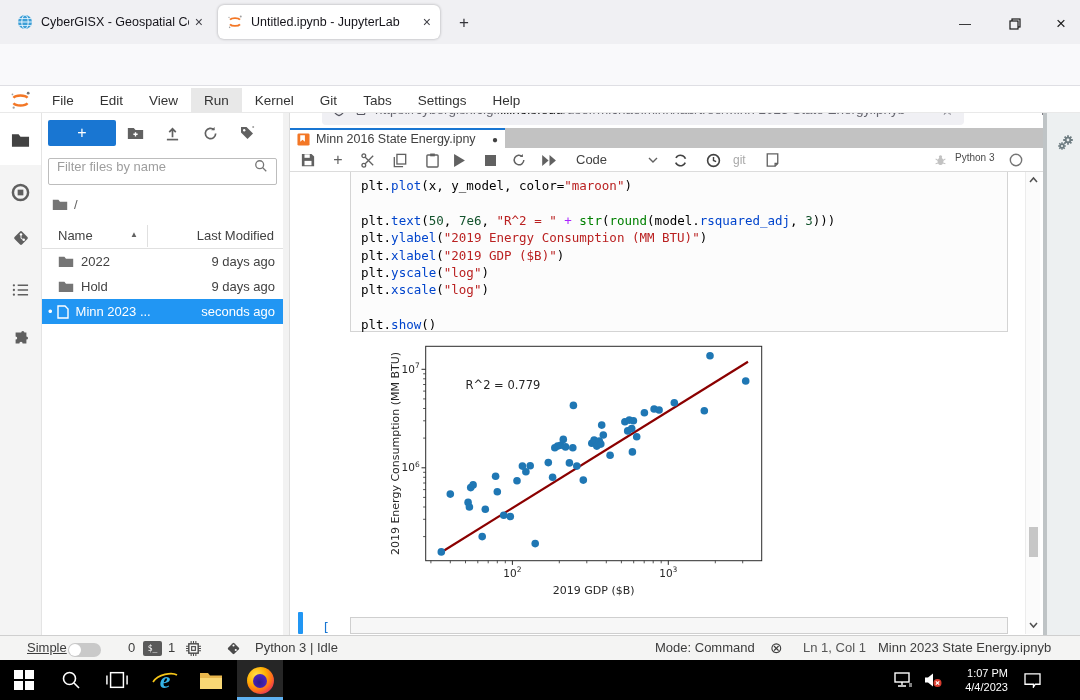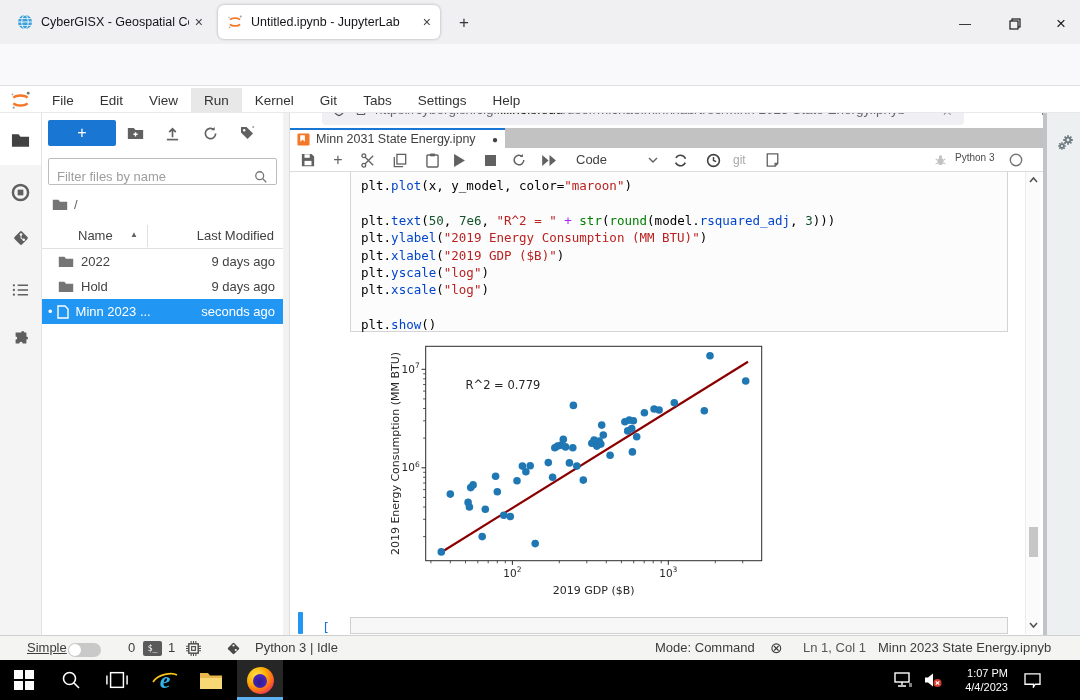--- a/index.html
+++ b/index.html
@@ -34,21 +34,21 @@
 
   
   .activity-bar{left:0;top:113px;width:42px;height:522px;background:#f4f4f4;border-right:1px solid #e4e4e4;}
   .act-tile{position:absolute;left:0;top:0;width:41px;height:52px;background:#fff;}
   .act-ic{position:absolute;left:0;width:41px;height:26px;display:flex;align-items:center;justify-content:center;color:#5f5f5f;}
 
   
   .file-panel{left:42px;top:113px;width:241px;height:522px;background:#fff;font-size:13px;color:#424242;}
   .fp-new{position:absolute;left:6px;top:7px;width:68px;height:26px;background:#1976d2;border-radius:2px;color:#fff;display:flex;align-items:center;justify-content:center;font-size:16px;}
   .fp-tool{position:absolute;top:9px;width:24px;height:22px;display:flex;align-items:center;justify-content:center;color:#616161;}
-  .fp-search{position:absolute;left:6px;top:45px;width:229px;height:27px;border:1px solid #bdbdbd;border-radius:2px;display:flex;align-items:flex-end;padding:0 8px;color:#9e9e9e;}
+  .fp-search{position:absolute;left:6px;top:45px;width:229px;height:27px;border:1px solid #bdbdbd;border-radius:2px;display:flex;align-items:flex-start;padding:0 8px;color:#9e9e9e;}
   .fp-crumb{position:absolute;left:10px;top:84px;display:flex;align-items:center;color:#616161;}
   .fp-header{position:absolute;left:0;top:110px;width:241px;height:26px;border-bottom:1px solid #e0e0e0;}
   .fp-rows{position:absolute;left:0;top:136px;width:241px;}
   .fp-row{height:25px;display:flex;align-items:center;padding:0 8px 0 16px;}
   .fp-row .nm{margin-left:7px;flex:1;white-space:nowrap;overflow:hidden;}
   .fp-row .dt{white-space:nowrap;}
   .fp-row.sel{background:#2196f3;color:#fff;padding-left:6px;}
   .splitter{left:283px;top:113px;width:7px;height:522px;background:#f2f2f2;border-right:1px solid #ddd;}
 
   
@@ -285,21 +285,21 @@
     </div>
     <div class="fp-crumb">
       <span style="margin-right:6px;">
         <svg width="16" height="13" viewBox="0 0 20 16">
             <path d="M1 2h7l2 2.5h9V15H1z" fill="#757575"></path>
           </svg>
       </span>
       <span>/</span>
     </div>
     <div class="fp-header">
-      <span style="position:absolute;left:16px;top:5px;margin-left:20px;">Name</span>
+      <span style="position:absolute;left:16px;top:5px;">Name</span>
       <span style="position:absolute;left:88px;top:7px;font-size:8px;color:#616161;">▲</span>
       <span style="position:absolute;left:105px;top:2px;width:1px;height:22px;background:#e0e0e0;"></span>
       <span style="position:absolute;right:9px;top:5px;text-align:right;">Last Modified</span>
     </div>
     <div class="fp-rows" id="file-rows">
         <div class="fp-row">
           <span style="color:#757575;display:flex;">
             <svg width="16" height="13" viewBox="0 0 20 16">
               <path d="M1 2h7l2 2.5h9V15H1z" fill="currentColor"></path>
             </svg>
@@ -331,21 +331,21 @@
   <div class="abs splitter"></div>
 
   <div class="abs nb-tabbar">
     <div class="nb-tab">
       <span style="margin-right:6px;">
         <svg width="13" height="13" viewBox="0 0 14 14">
             <rect x="0.5" y="0.5" width="13" height="13" rx="1.5" fill="#f37726"></rect>
             <path d="M3.5 2.5h5v7L6 7.2 3.5 9.5z" fill="#fff"></path>
           </svg>
       </span>
-      <span class="tab-title">Minn 2031 State Energy.ipny</span>
+      <span class="tab-title">Minn 2016 State Energy.ipny</span>
       <span style="margin-left:4px;font-size:10px;color:#424242;">●</span>
     </div>
   </div>
 
   <div class="abs nb-toolbar">
     <div class="tb-ic" style="left:10px;">
       <svg width="14" height="14" viewBox="0 0 16 16">
           <path d="M1 1h11l3 3v11H1z" fill="#616161"></path>
           <rect x="4" y="9" width="8" height="5" fill="#fff"></rect>
           <rect x="4" y="1.5" width="6" height="4" fill="#fff"></rect>

